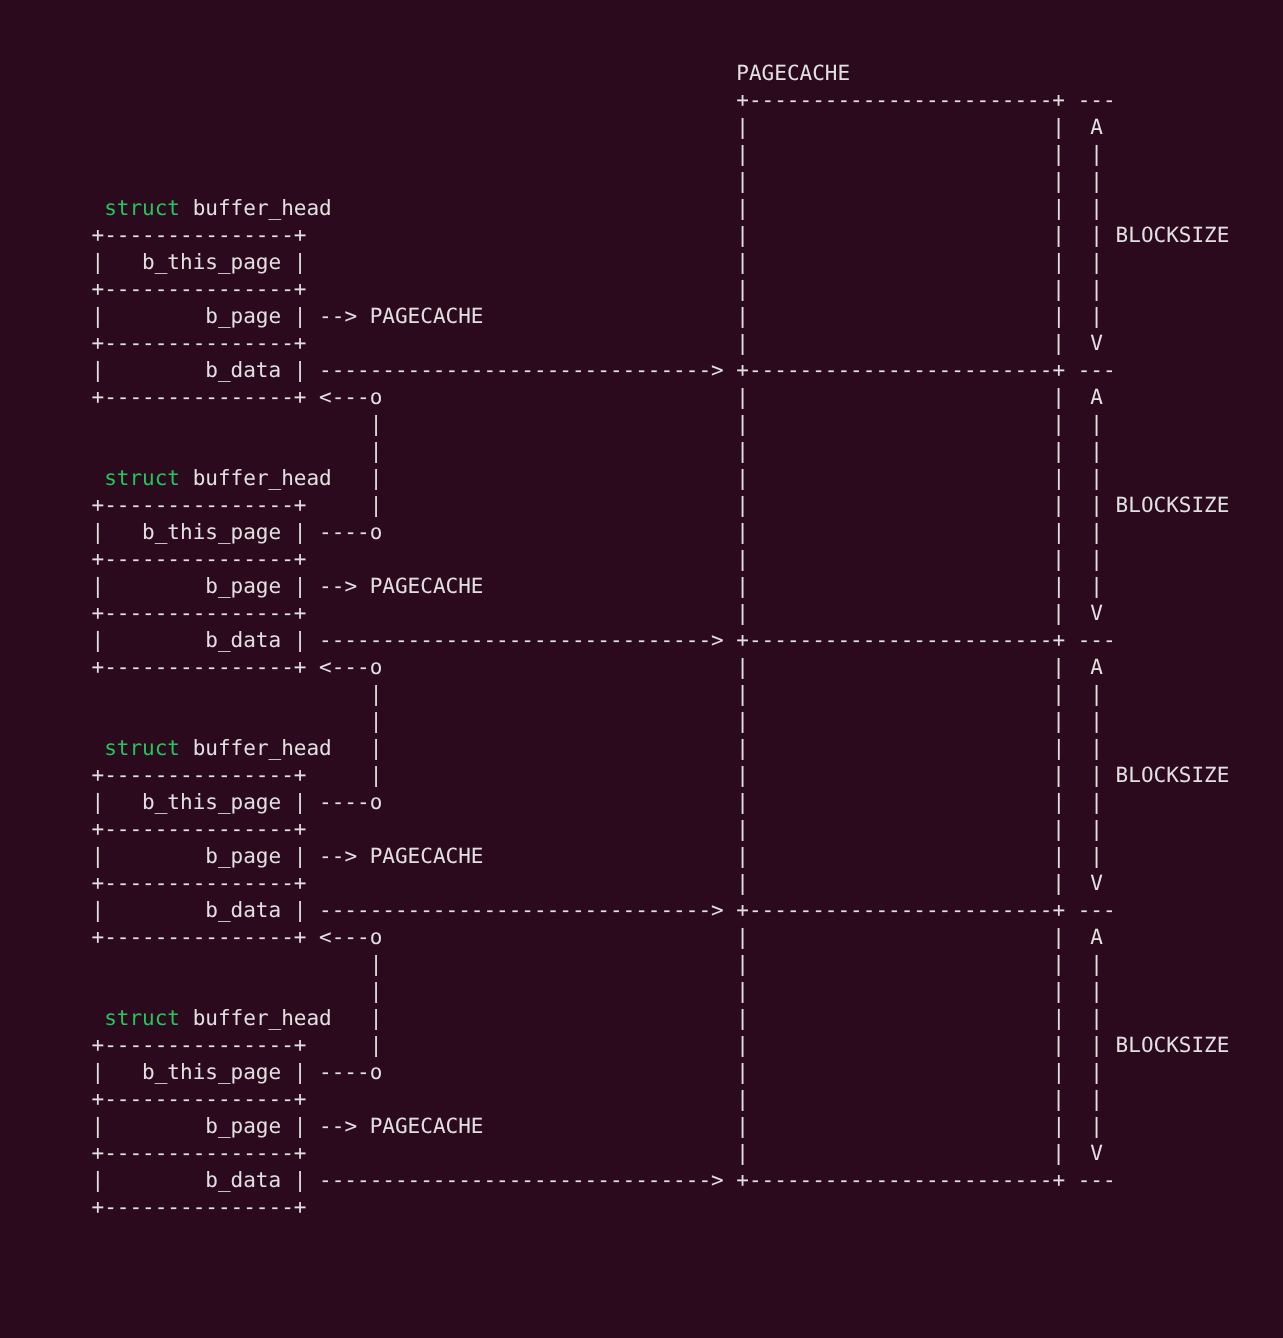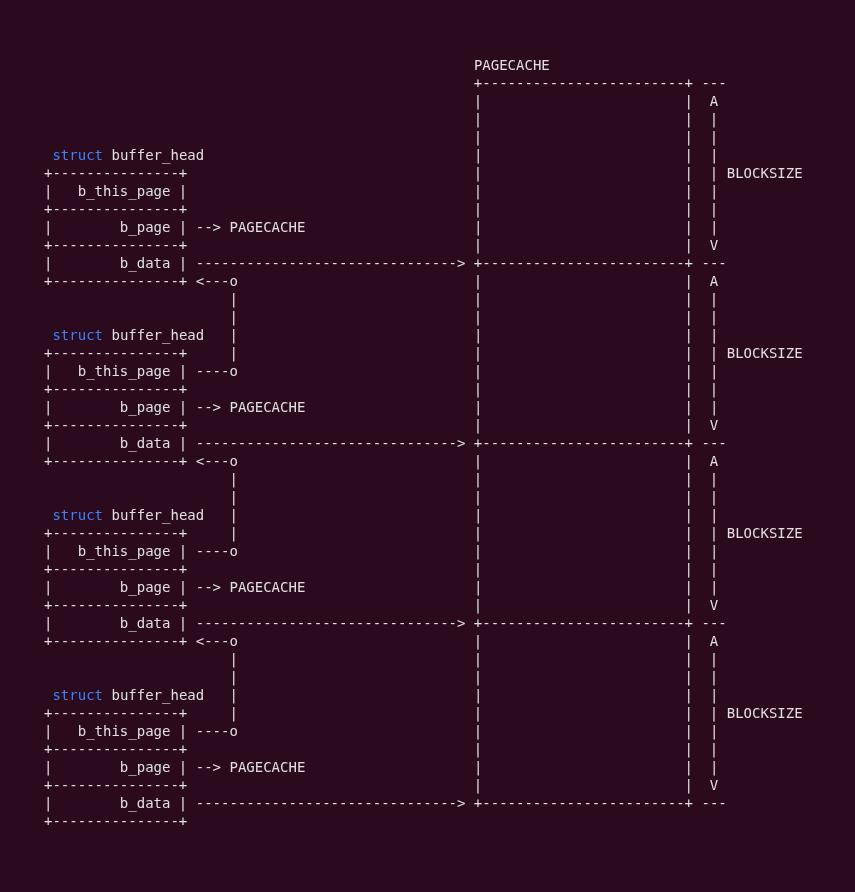--- a/index.html
+++ b/index.html
@@ -8,25 +8,25 @@
     background: #2c0a1e;
     font-family: "DejaVu Sans Mono", "Liberation Mono", "Consolas", monospace;
     font-size: 14px;
     line-height: 18px;
     color: #e0e0e0;
     width: 855px;
     height: 892px;
     overflow: hidden;
   }
   pre {
-    margin: 16px;
-    padding: 40px 0 0 28px;
+    margin: 0;
+    padding: 40px 0 0 61px;
     white-space: pre;
   }
-  .kw { color: #3b82f6; }
+  .kw { color: #22c55e; }
 </style>
 </head>
 <body>
 
 <pre>                                                   <span>PAGECACHE</span>
                                                    +------------------------+ ---
                                                    |                        |  A
                                                    |                        |  |
                                                    |                        |  |
  <span class="kw">struct</span> <span>buffer_head</span>                                |                        |  |

